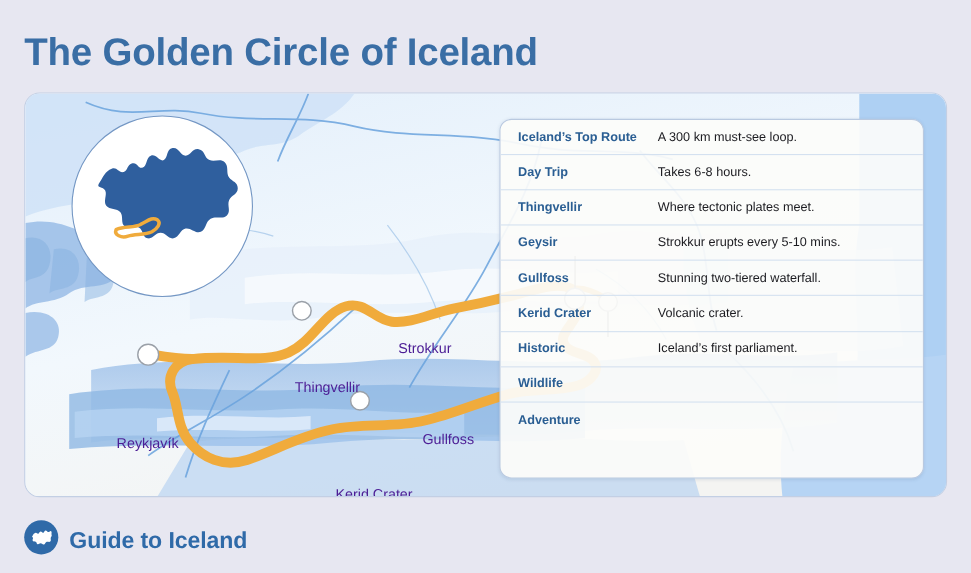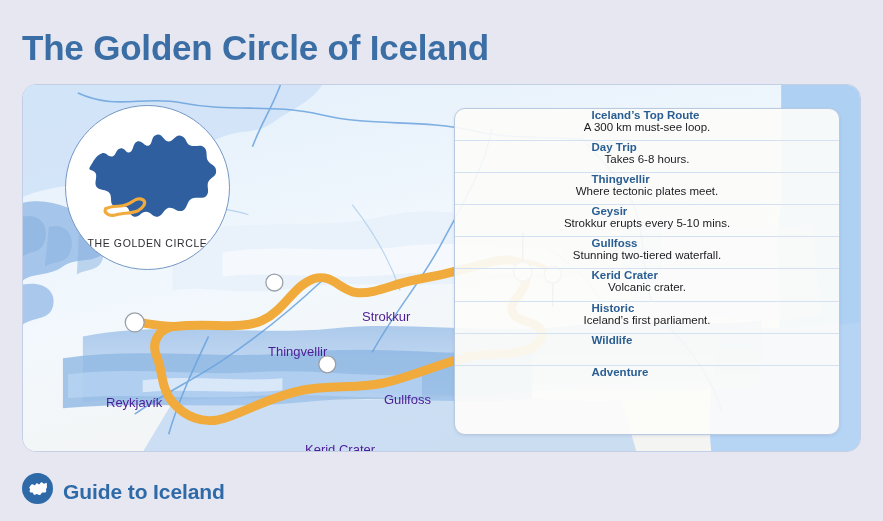--- a/index.html
+++ b/index.html
@@ -85,21 +85,20 @@
     border: 1px solid #b9c9e0;
     border-radius: 11px;
     overflow: hidden;
     box-shadow: 0 1px 3px rgba(50, 80, 120, 0.12);
   }
   .info-row {
     display: flex;
     align-items: center;
     height: 32.1px;
     border-bottom: 1px solid #d4e1f0;
-    flex-direction: column;
   }
   .info-row:last-child { border-bottom: none; }
   .info-key {
     width: 143px;
     padding-left: 16px;
     font-size: 11.5px;
     font-weight: bold;
     color: #2a5e93;
     white-space: nowrap;
   }
@@ -260,21 +259,20 @@
         C138 95 132 91 127 94 C122 97 123 104 118 106
         C113 108 109 102 104 103 C99 104 98 111 93 112
         C88 113 86 107 81 107 C76 107 74 113 69 112
         C64 111 65 104 61 102 C57 100 52 104 48 101
         C44 98 47 92 44 88 C41 84 34 86 31 82
         C28 78 32 72 30 68 C28 64 22 66 24 62 Z"></path>
       <path fill="none" stroke="#f0ab3c" stroke-width="3.2" stroke-linejoin="round" d="M40 104 C48 100 56 103 63 99 C69 96 73 92 78 95
                C82 98 78 103 73 106 C67 109 58 108 51 110
                C45 112 38 109 40 104 Z"></path>
     </svg>
-    <div class="inset-caption">THE GOLDEN CIRCLE</div>
   </div>
 
   <div class="pt-label" style="left:83px; top:310px;">Reykjavík</div>
   <div class="pt-label" style="left:245px; top:259px;">Thingvellir</div>
   <div class="pt-label" style="left:339px; top:224px;">Strokkur</div>
   <div class="pt-label" style="left:361px; top:307px;">Gullfoss</div>
   <div class="pt-label" style="left:282px; top:357px;">Kerid Crater</div>
 
   <div class="info-card">
 

